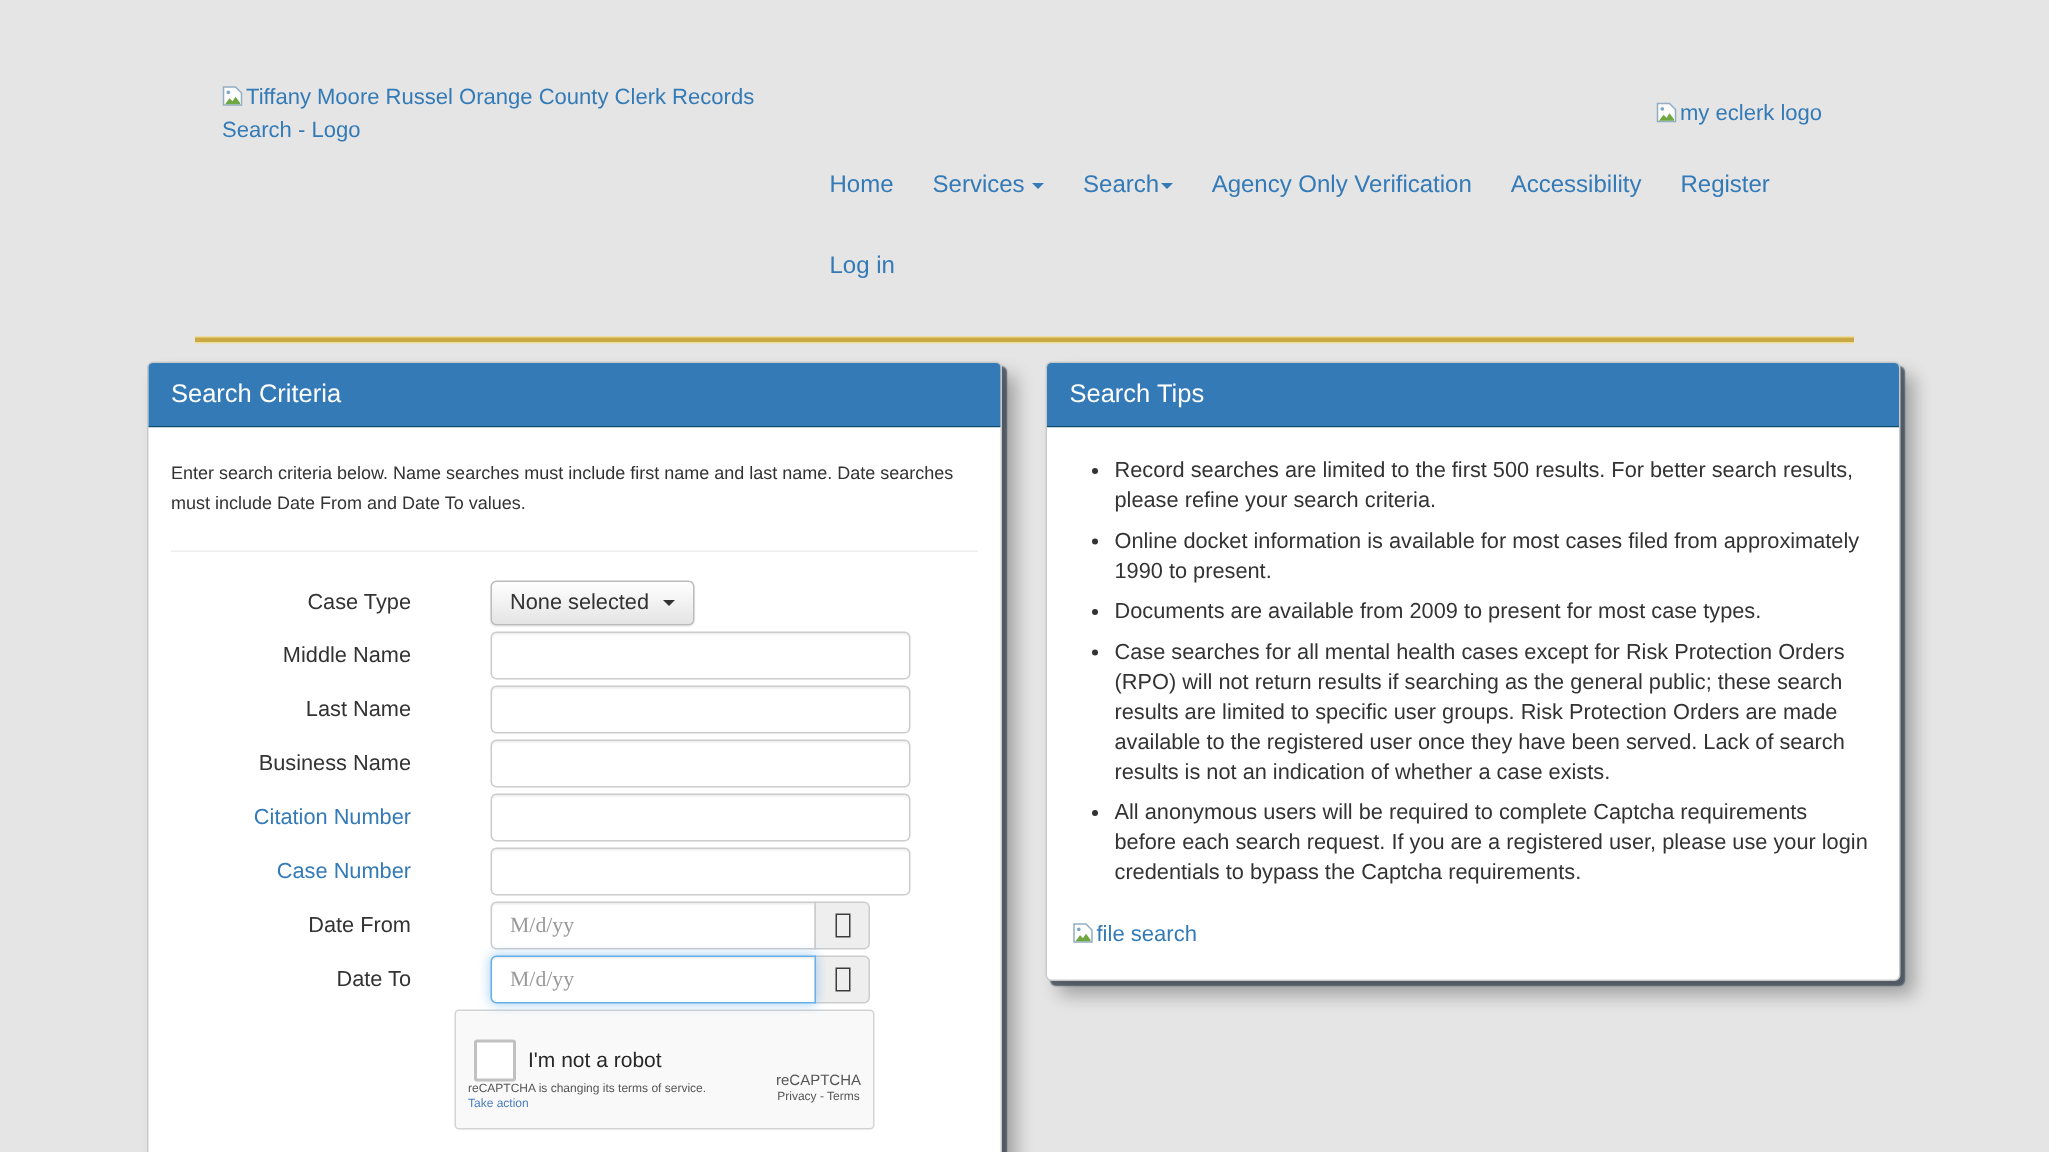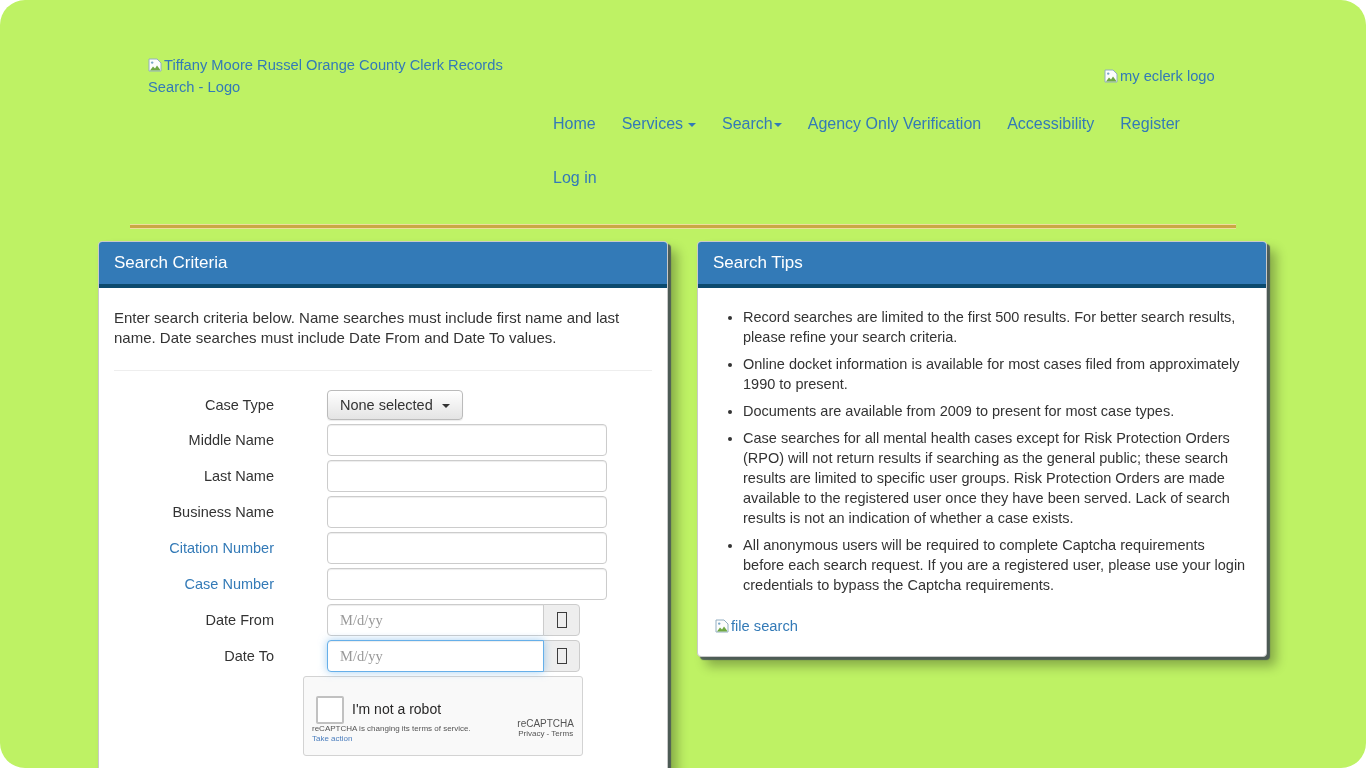--- a/index.html
+++ b/index.html
@@ -1,17 +1,17 @@
 <!DOCTYPE html>
 <html><head>
 <meta charset="utf-8">
 <style>
   html,body{margin:0;padding:0;background:#fff;}
-  .canvas{position:relative;width:1366px;height:768px;background:#bef264;overflow:hidden;
-          font-family:"Liberation Sans",sans-serif;color:#333;border-radius:25px;}
+  .canvas{position:relative;width:1366px;height:768px;background:#e5e5e5;overflow:hidden;
+          font-family:"Liberation Sans",sans-serif;color:#333;}
 
   
   .site-logo{position:absolute;left:148px;top:55px;width:400px;font-size:14.7px;line-height:20px;
              color:#337ab7;text-decoration:none;display:block;cursor:pointer;}
   .eclerk-logo{position:absolute;left:1104px;top:68px;font-size:14.7px;color:#337ab7;
                text-decoration:none;white-space:nowrap;cursor:pointer;}
   .broken-img{display:inline-block;vertical-align:-2px;margin-right:2px;}
 
   .nav{position:absolute;left:540px;top:97px;width:700px;}
   .nav ul{display:flex;flex-wrap:wrap;list-style:none;margin:0;padding:0;}
@@ -23,23 +23,23 @@
   .gold-rule{position:absolute;left:130px;top:225px;width:1106px;height:0;
              border-top:3px solid #caa844;box-shadow:0 -1px 0 #eede9e,0 1px 0 #eede9e;}
 
   
   .panel{position:absolute;top:241px;width:570px;background:#fff;border:1px solid #c9c9c9;
          border-radius:4px;box-shadow:3px 3px 1px rgba(66,76,88,.85),9px 9px 12px rgba(0,0,0,.3);
          box-sizing:border-box;}
   .panel-left{left:98px;height:625px;}
   .panel-right{left:697px;}
   .panel-heading{background:#337ab7;color:#fff;font-size:17px;padding:11px 15px;
-                 border-radius:3px 3px 0 0;border-bottom:4px solid #0c4a6e;}
+                 border-radius:3px 3px 0 0;border-bottom:1px solid #0c4a6e;}
   .panel-body{padding:15px;}
-  .panel-body p{margin:5px 0 0 0;font-size:15px;line-height:20px;color:#333;}
+  .panel-body p{margin:5px 0 0 0;font-size:12px;line-height:20px;color:#333;}
   .panel-body hr{border:none;border-top:1px solid #eee;margin:22px 0 19px 0;}
 
   
   .frow{display:flex;align-items:center;margin-bottom:4px;gap:24px;}
   .flabel{width:160px;text-align:right;margin-right:29px;font-size:14.5px;color:#333;flex:none;}
   .flabel.link{color:#337ab7;cursor:pointer;}
   .txt{width:280px;height:32px;box-sizing:border-box;border:1px solid #ccc;border-radius:4px;
        padding:6px 12px;font-size:14.5px;font-family:Liberation Serif, serif;color:#555;
        box-shadow:inset 0 1px 1px rgba(0,0,0,.075);outline:none;}
   .txt::placeholder{color:#999;}

